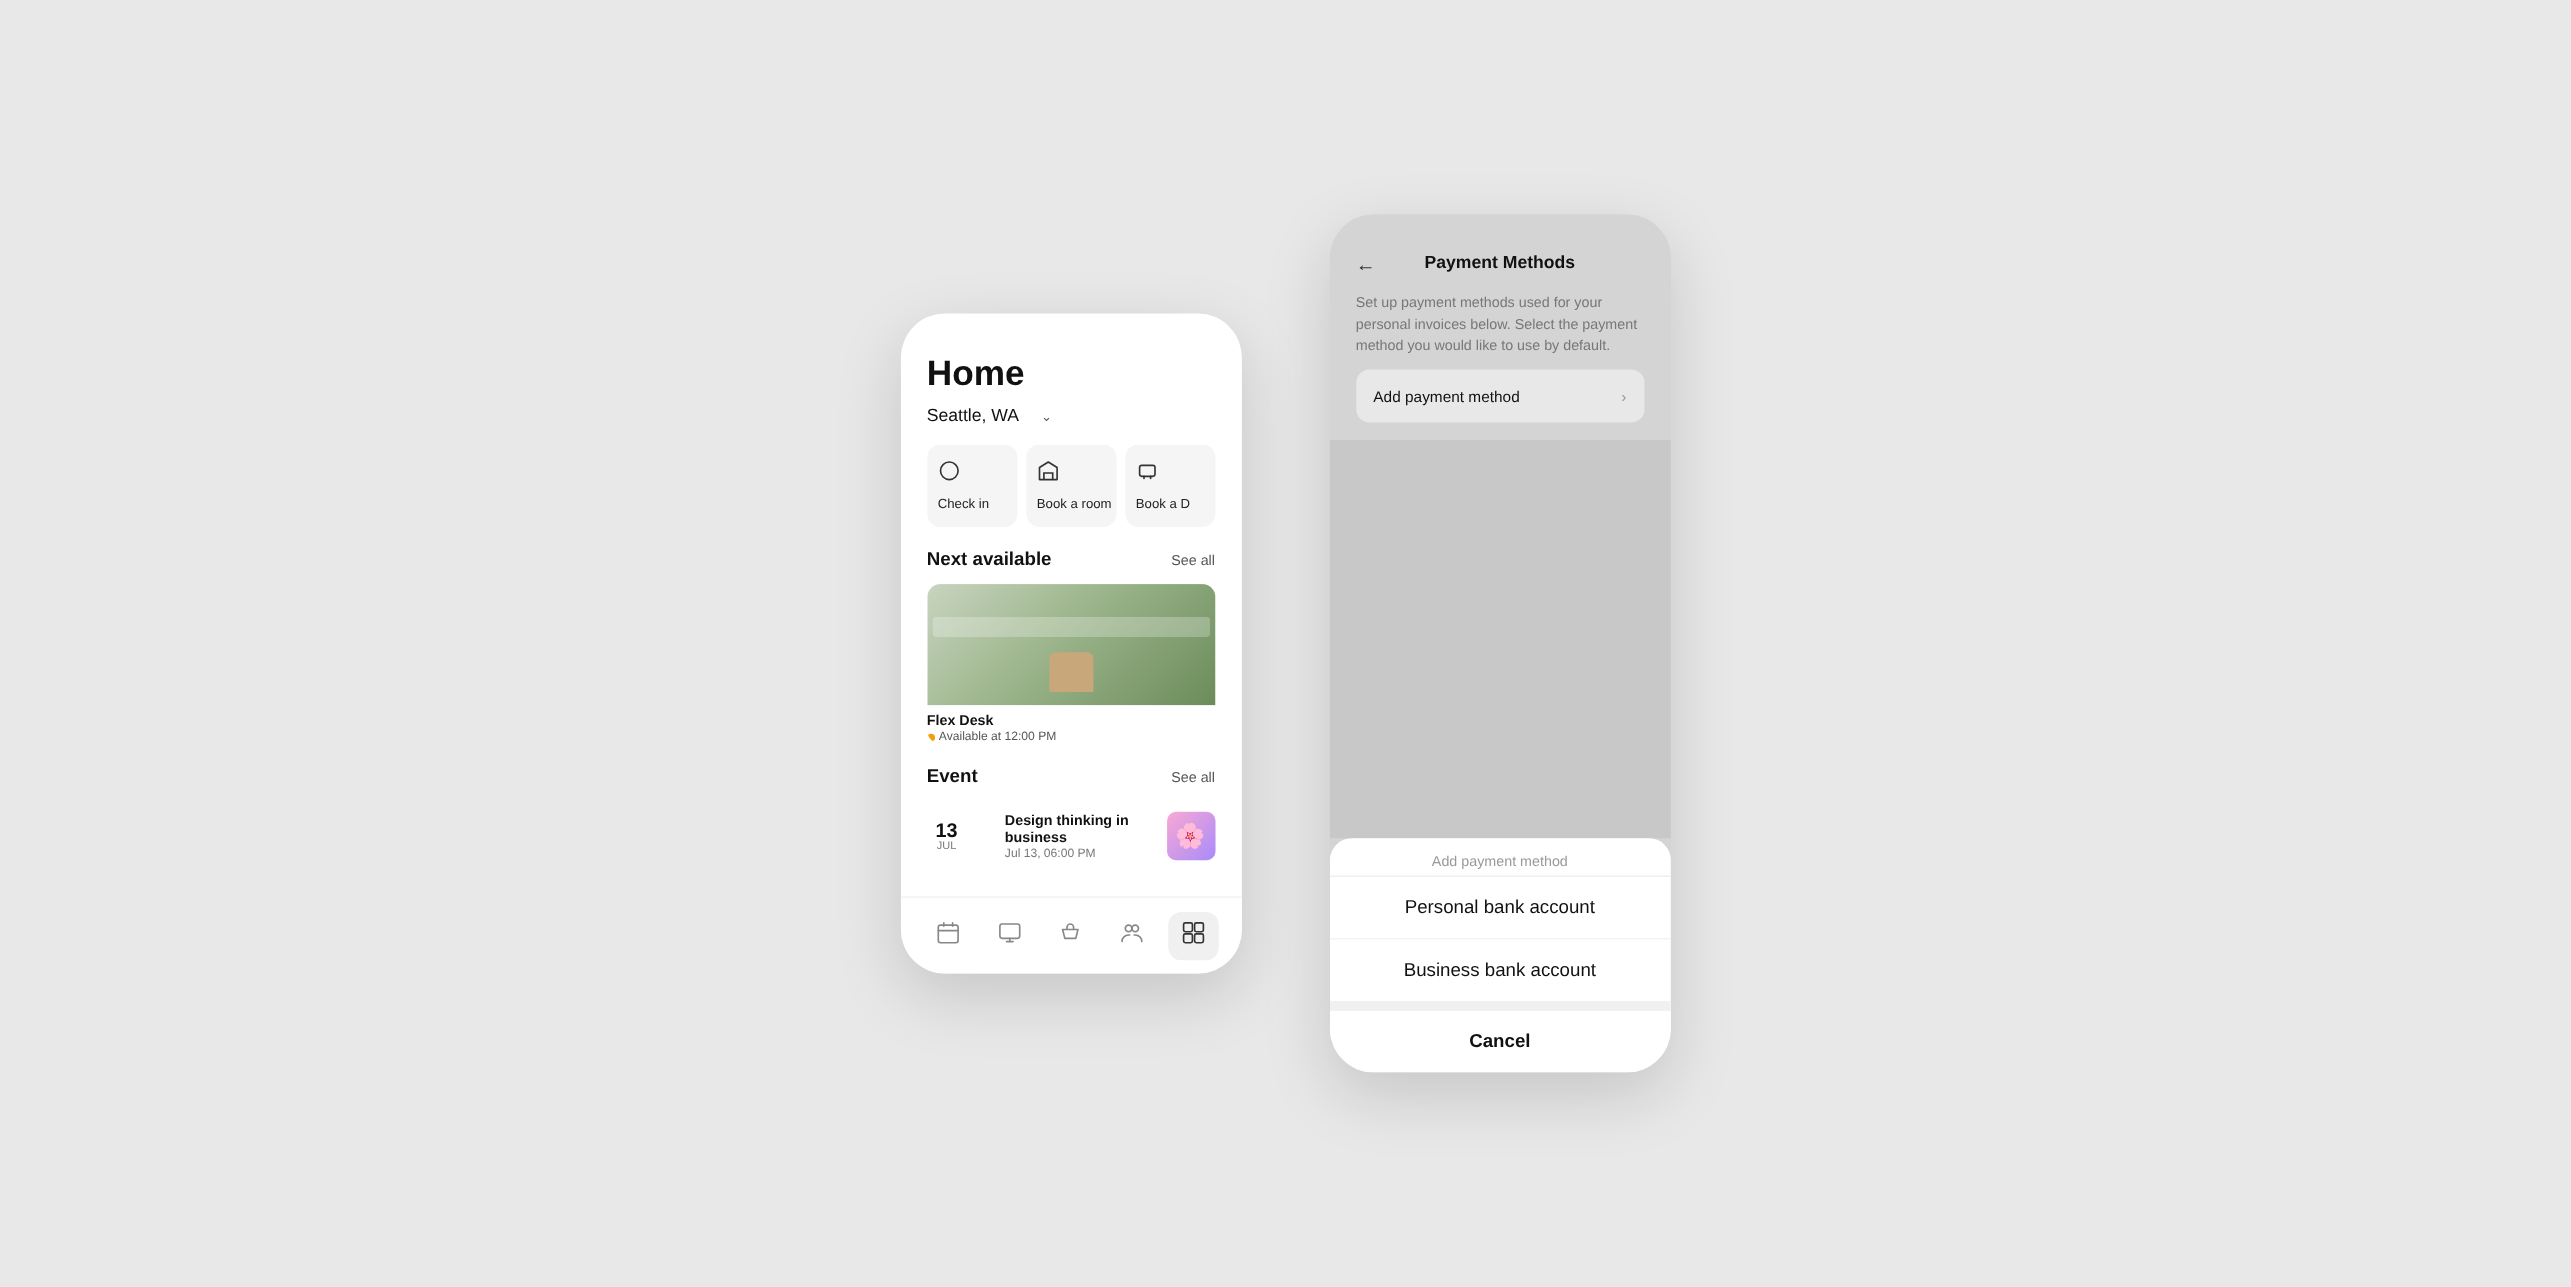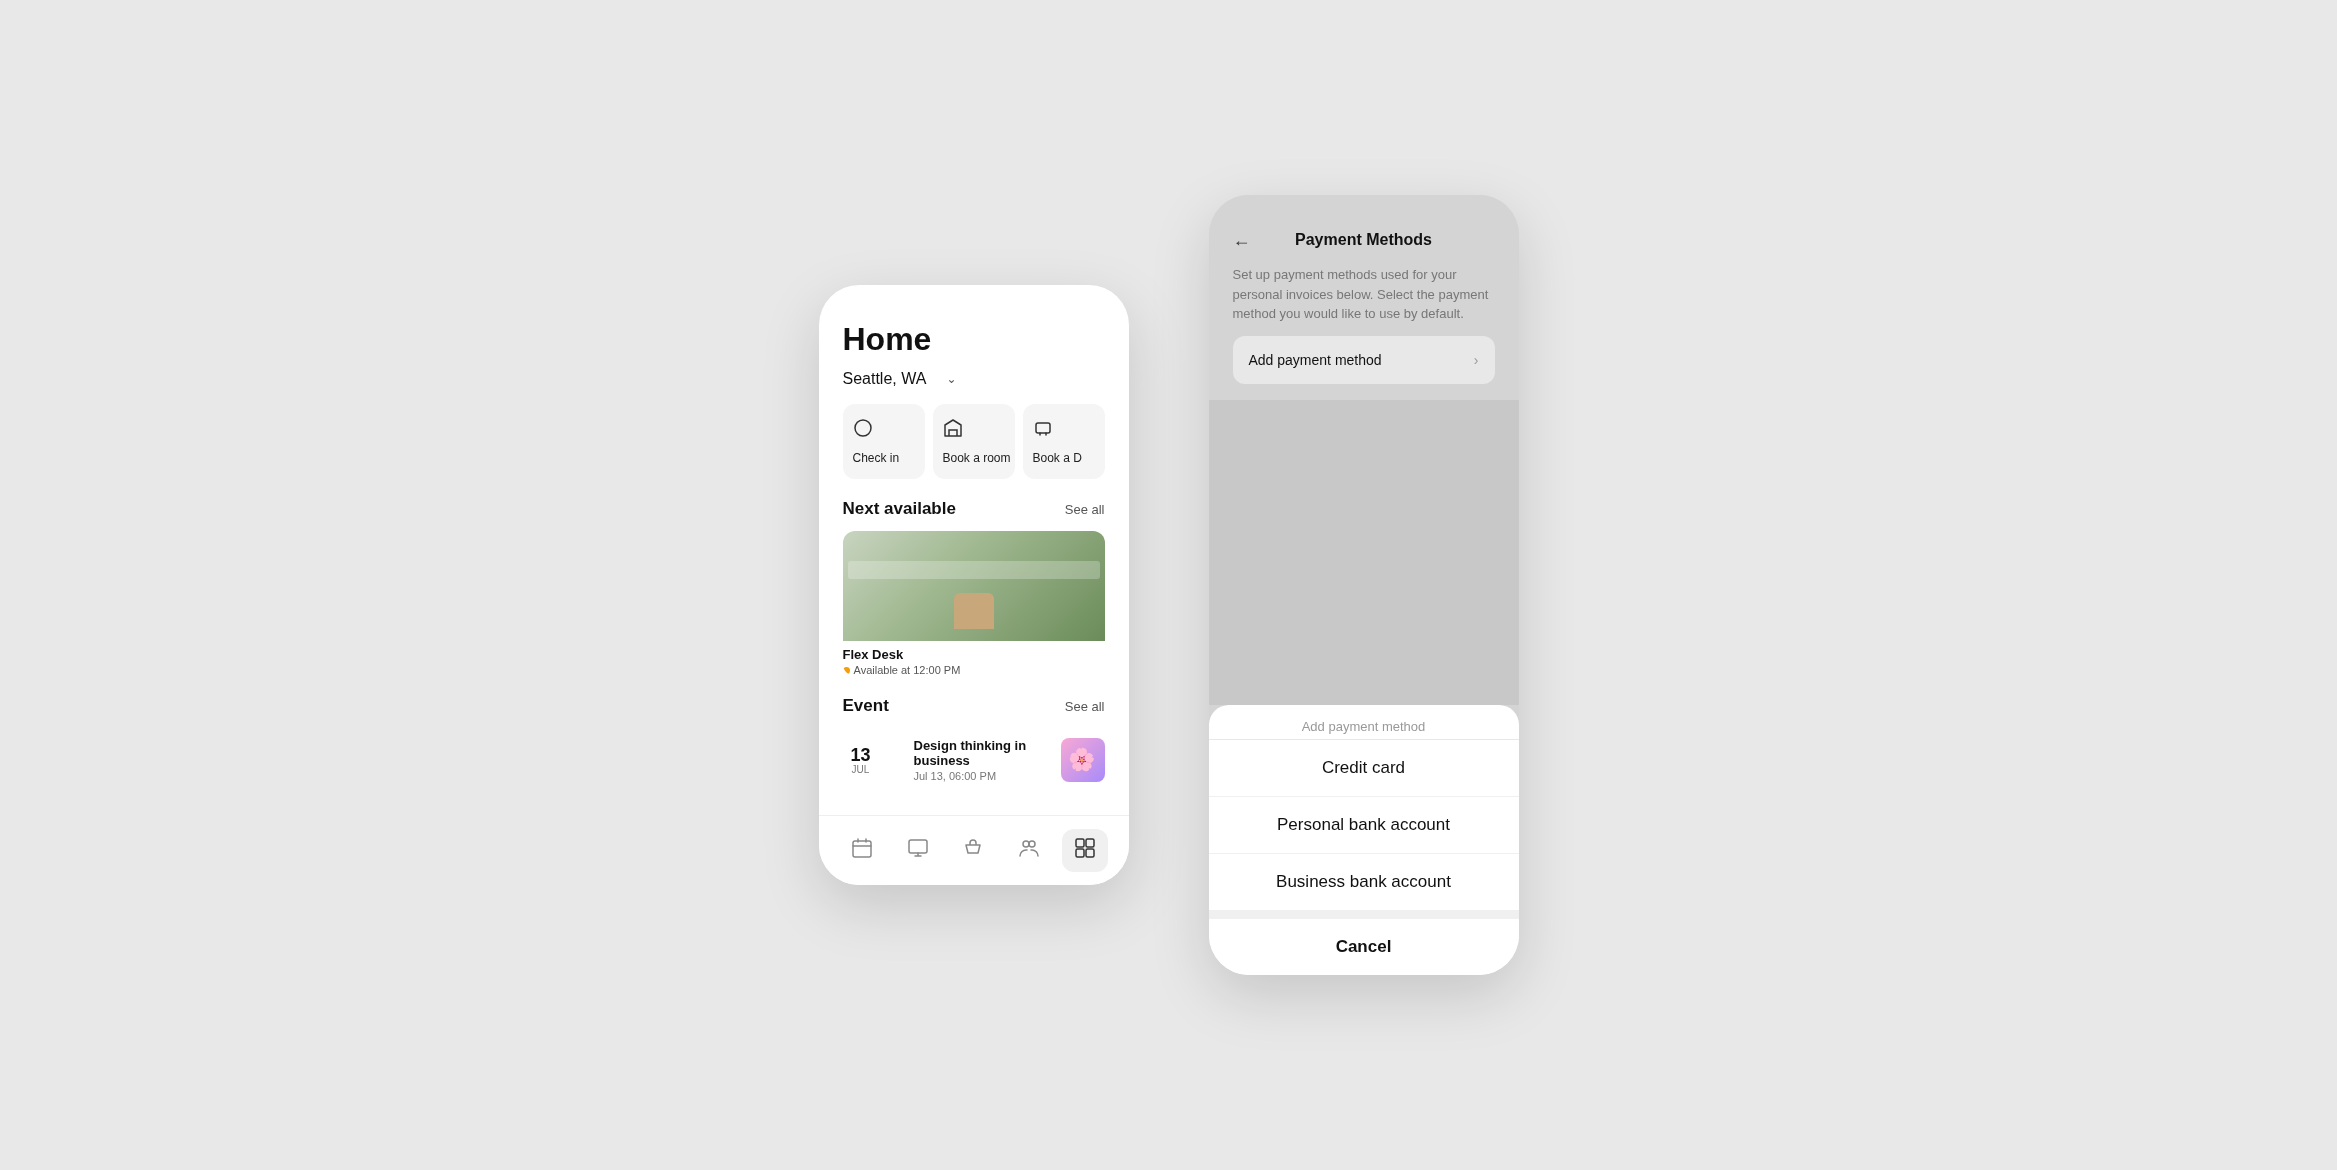--- a/index.html
+++ b/index.html
@@ -596,23 +596,20 @@
 
   <div class="bottom-sheet-bg"></div>
 
   <div class="bottom-sheet">
     <div class="sheet-handle-row">
       <span class="sheet-title">Add payment method</span>
     </div>
     <div class="sheet-divider"></div>
 
     <div class="sheet-option">
-      <span>Credit card</span>
-    </div>
-    <div class="sheet-option">
       <span>Personal bank account</span>
     </div>
     <div class="sheet-option">
       <span>Business bank account</span>
     </div>
 
     <div class="sheet-cancel">
       <span>Cancel</span>
     </div>
   </div>

